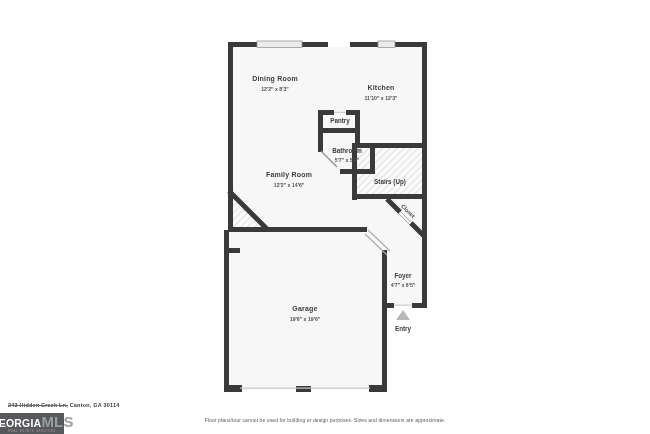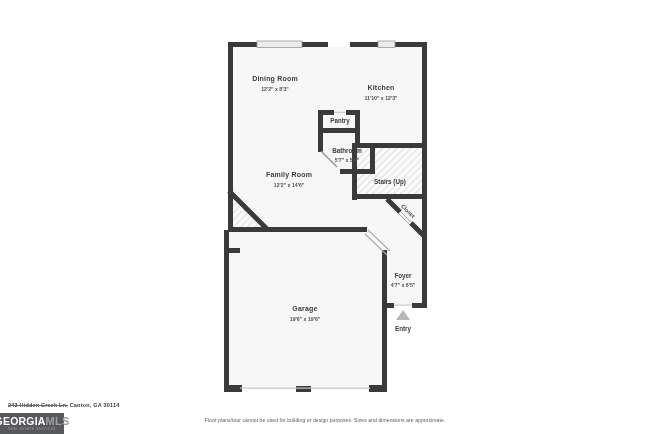--- a/index.html
+++ b/index.html
@@ -14,21 +14,21 @@
   .room-name-xs{font:700 5.4px "Liberation Sans",sans-serif;fill:#3d3d3d;text-anchor:middle;}
 
   
   .address{position:absolute;left:8px;top:402px;font-size:5.5px;font-weight:700;color:#3a3a3a;
            letter-spacing:.2px;white-space:nowrap;}
   .addr-struck{text-decoration:line-through;text-decoration-color:#6b6b6b;}
   .logo{position:absolute;left:0;top:413px;width:64px;height:21px;background:#57585b;
         display:flex;flex-direction:column;align-items:center;justify-content:center;line-height:1;}
   .logo-main{display:flex;align-items:baseline;}
   .logo-georgia{font-size:10.5px;font-weight:800;color:#ffffff;letter-spacing:.2px;}
-  .logo-mls{font-size:11px;font-weight:700;color:#9b9da0;letter-spacing:.2px;}
+  .logo-mls{font-size:15px;font-weight:700;color:#9b9da0;letter-spacing:.2px;}
   .logo-tag{font-size:3px;color:#a89494;letter-spacing:.6px;margin-top:1px;}
   .disclaimer{position:absolute;left:0;top:417px;width:650px;text-align:center;
               font-size:5px;color:#5a5a5a;letter-spacing:.1px;}
 </style>
 </head>
 <body>
 
 <div class="canvas">
 
   <svg class="plan-svg" width="650" height="434" viewBox="0 0 650 434">

